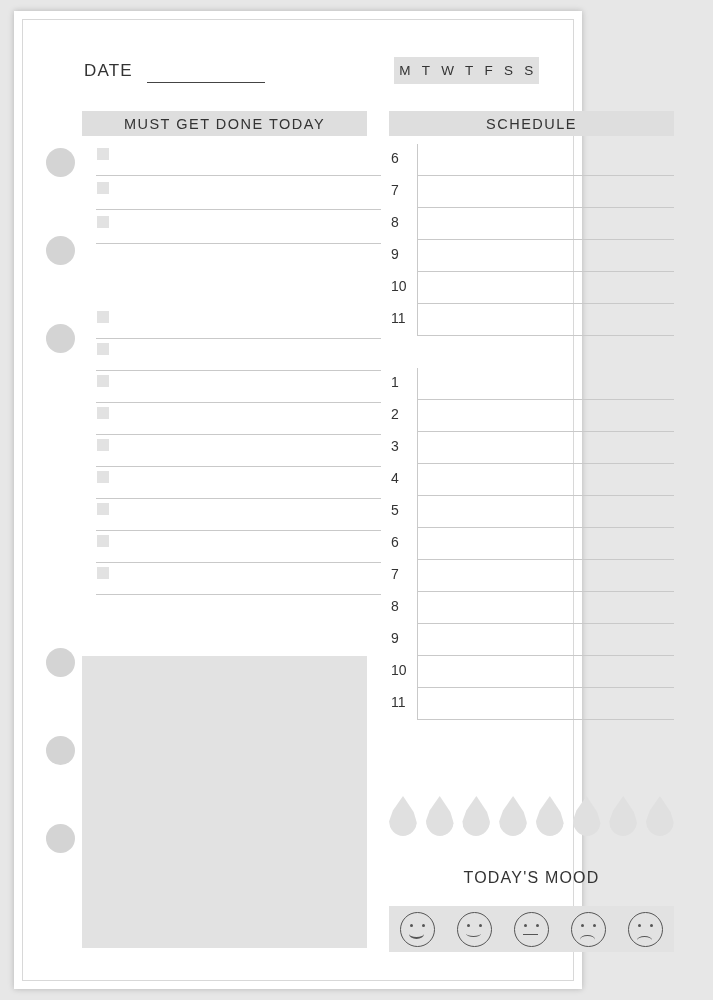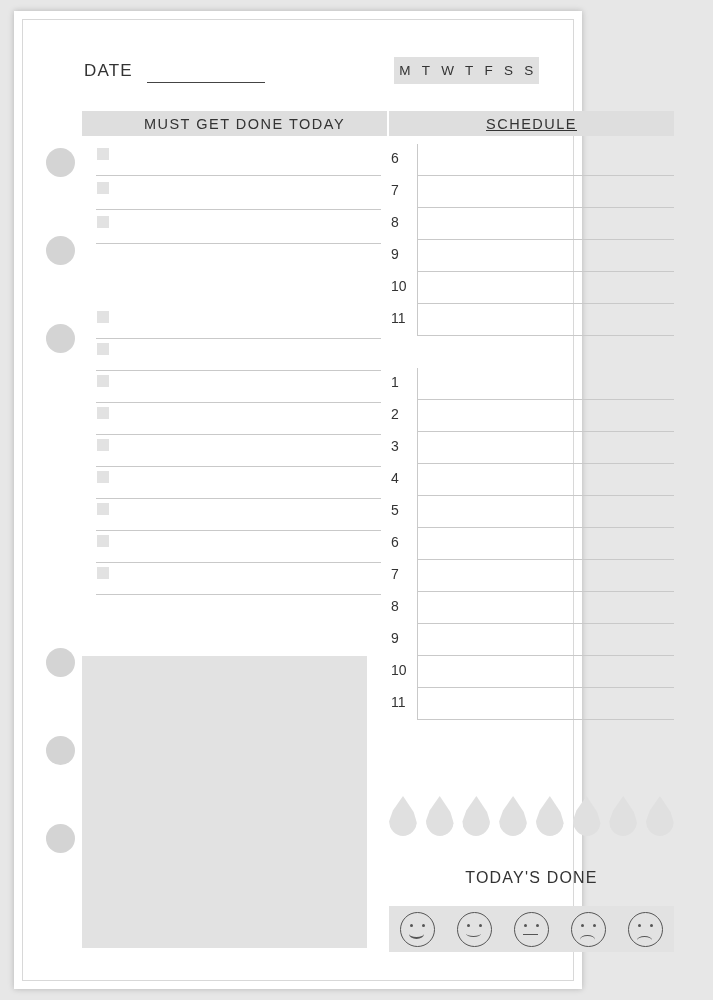--- a/index.html
+++ b/index.html
@@ -250,21 +250,21 @@
   <div class="weekdays">
     <span>M</span>
     <span>T</span>
     <span>W</span>
     <span>T</span>
     <span>F</span>
     <span>S</span>
     <span>S</span>
   </div>
 
-  <div class="band" style="left:68px; top:100px; width:285px;padding-left:20px;">MUST GET DONE TODAY</div>
+  <div class="band" style="left:68px; top:100px; width:285px;">MUST GET DONE TODAY</div>
   <div class="col-left" style="top:133px; height:104px;">
     <div class="task-row" style="top:0px">
       <div class="checkbox"></div>
       <div class="rule"></div>
     </div>
     <div class="task-row" style="top:34px">
       <div class="checkbox"></div>
       <div class="rule"></div>
     </div>
     <div class="task-row" style="top:68px">
@@ -307,21 +307,21 @@
       <div class="rule"></div>
     </div>
     <div class="task-row" style="top:256px">
       <div class="checkbox"></div>
       <div class="rule"></div>
     </div>
   </div>
 
   <div class="notes-box" style="left:68px; top:645px; width:285px; height:292px;"></div>
 
-  <div class="band" style="left:375px; top:100px; width:285px;text-decoration:underline;">SCHEDULE</div>
+  <div class="band" style="left:375px; top:100px; width:285px;">SCHEDULE</div>
 
   <div class="sched-row" style="left:375px; top:133px">
     <div class="sched-hour">6</div>
     <div class="sched-vline"></div>
     <div class="sched-rule"></div>
   </div>
   <div class="sched-row" style="left:375px; top:165px">
     <div class="sched-hour">7</div>
     <div class="sched-vline"></div>
     <div class="sched-rule"></div>
@@ -406,21 +406,21 @@
     <div class="drop"></div>
     <div class="drop"></div>
     <div class="drop"></div>
     <div class="drop"></div>
     <div class="drop"></div>
     <div class="drop"></div>
     <div class="drop"></div>
     <div class="drop"></div>
   </div>
 
-  <div class="section-title" style="left:375px; top:858px;">TODAY'S DONE</div>
+  <div class="section-title" style="left:375px; top:858px;">TODAY'S MOOD</div>
   <div class="mood-strip" style="left:375px; top:895px;">
     <div class="face happy">
       <span class="eye l"></span>
       <span class="eye r"></span>
       <span class="mouth"></span>
     </div>
     <div class="face smile">
       <span class="eye l"></span>
       <span class="eye r"></span>
       <span class="mouth"></span>

